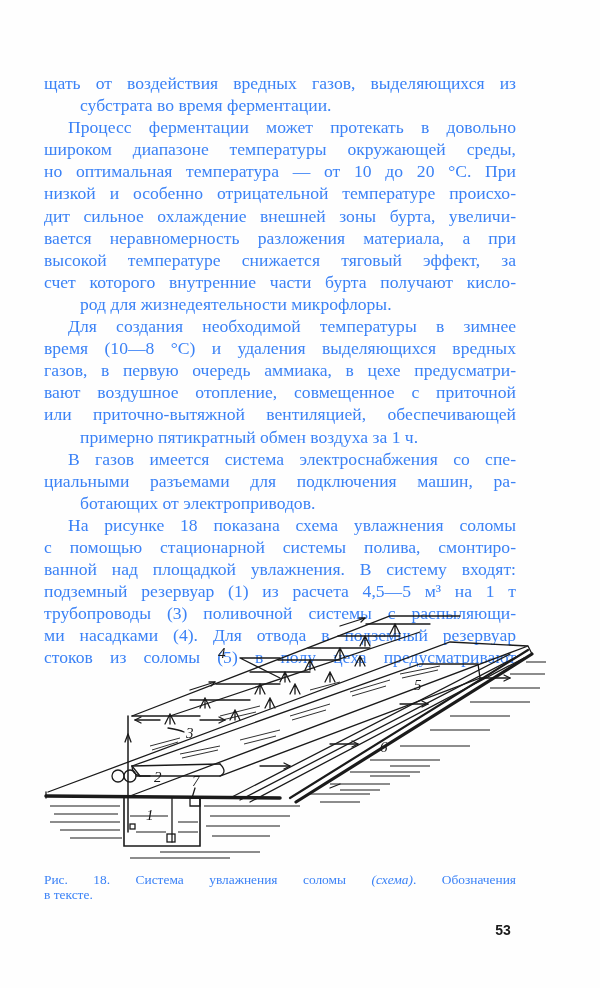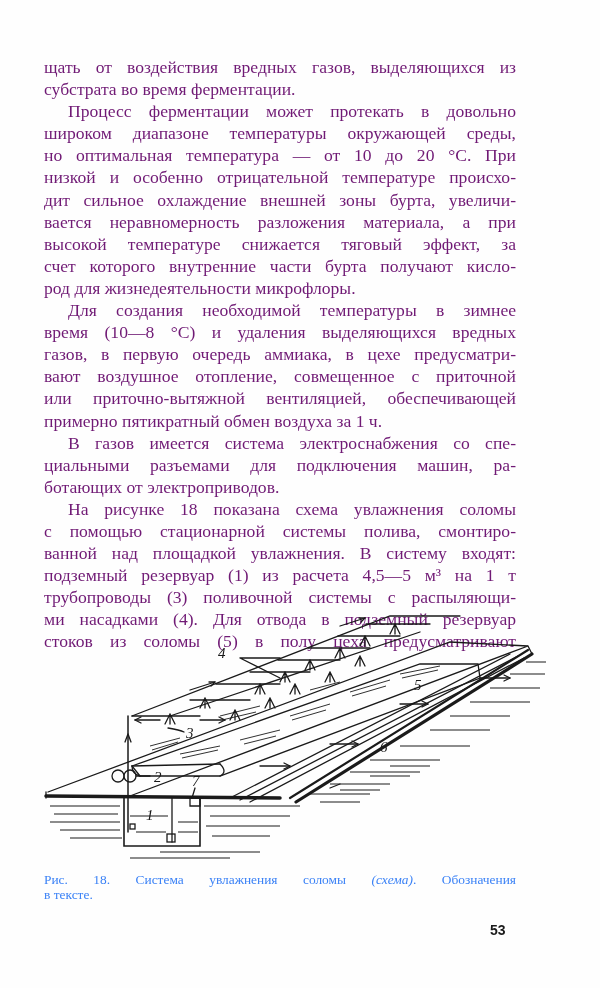--- a/index.html
+++ b/index.html
@@ -1,47 +1,47 @@
 <!DOCTYPE html>
 <html><head>
 <meta charset="utf-8">
 <style>
   html, body { margin: 0; padding: 0; background: #ffffff; }
   body { width: 600px; height: 988px; position: relative; overflow: hidden; }
   .page {
     position: absolute; left: 0; top: 0; width: 600px; height: 988px; background: #fefefe;
   }
   .text-block {
-    position: absolute; left: 44px; top: 56px; width: 472px;
+    position: absolute; left: 44px; top: 72px; width: 472px;
     font-family: "Liberation Serif", "DejaVu Serif", serif;
-    font-size: 17.6px; line-height: 22.1px; color: #701a75;
+    font-size: 17.6px; line-height: 22.1px; color: #3b82f6;
     text-align: justify;
   }
   .para { margin: 0; }
   .line { display: block; text-align: justify; text-align-last: justify; white-space: nowrap; height: 22.1px; }
-  .line.last { text-align-last: left; }
+  .line.last { text-align-last: left; margin-left: 36px; }
   .line.indent { padding-left: 24px; }
   .figure {
     position: absolute; left: 40px; top: 606px; width: 530px; height: 262px;
   }
   .figure svg { width: 100%; height: 100%; display: block; }
   .fig-label {
     font-family: "Liberation Serif", "DejaVu Serif", serif; font-style: italic;
     font-size: 15px; fill: #1a1a1a;
   }
   .caption {
     position: absolute; left: 44px; top: 872px; width: 472px;
     font-family: "Liberation Serif", "DejaVu Serif", serif;
     font-size: 13.4px; line-height: 15px; color: #3b82f6;
   }
   .caption .cap-line1 { display: block; text-align: justify; text-align-last: justify; white-space: nowrap; }
   .caption .cap-line2 { display: block; text-align: left; }
   .caption em { font-style: italic; }
   .page-number {
-    position: absolute; left: 490px; top: 922px; width: 26px; text-align: left;
+    position: absolute; left: 490px; top: 922px; width: 26px; text-align: center;
     font-family: "Liberation Sans", "DejaVu Sans", sans-serif; font-weight: bold;
     font-size: 14px; color: #1a1a1a;
   }
 </style>
 </head>
 <body>
 
 <div class="page">
 
   <div class="text-block">

